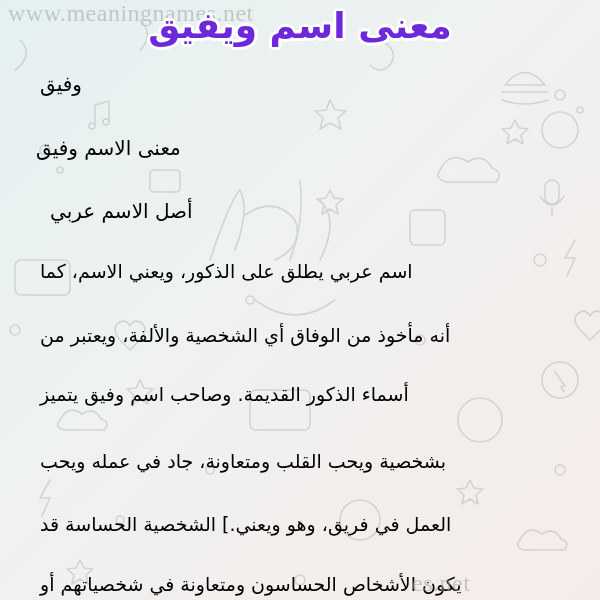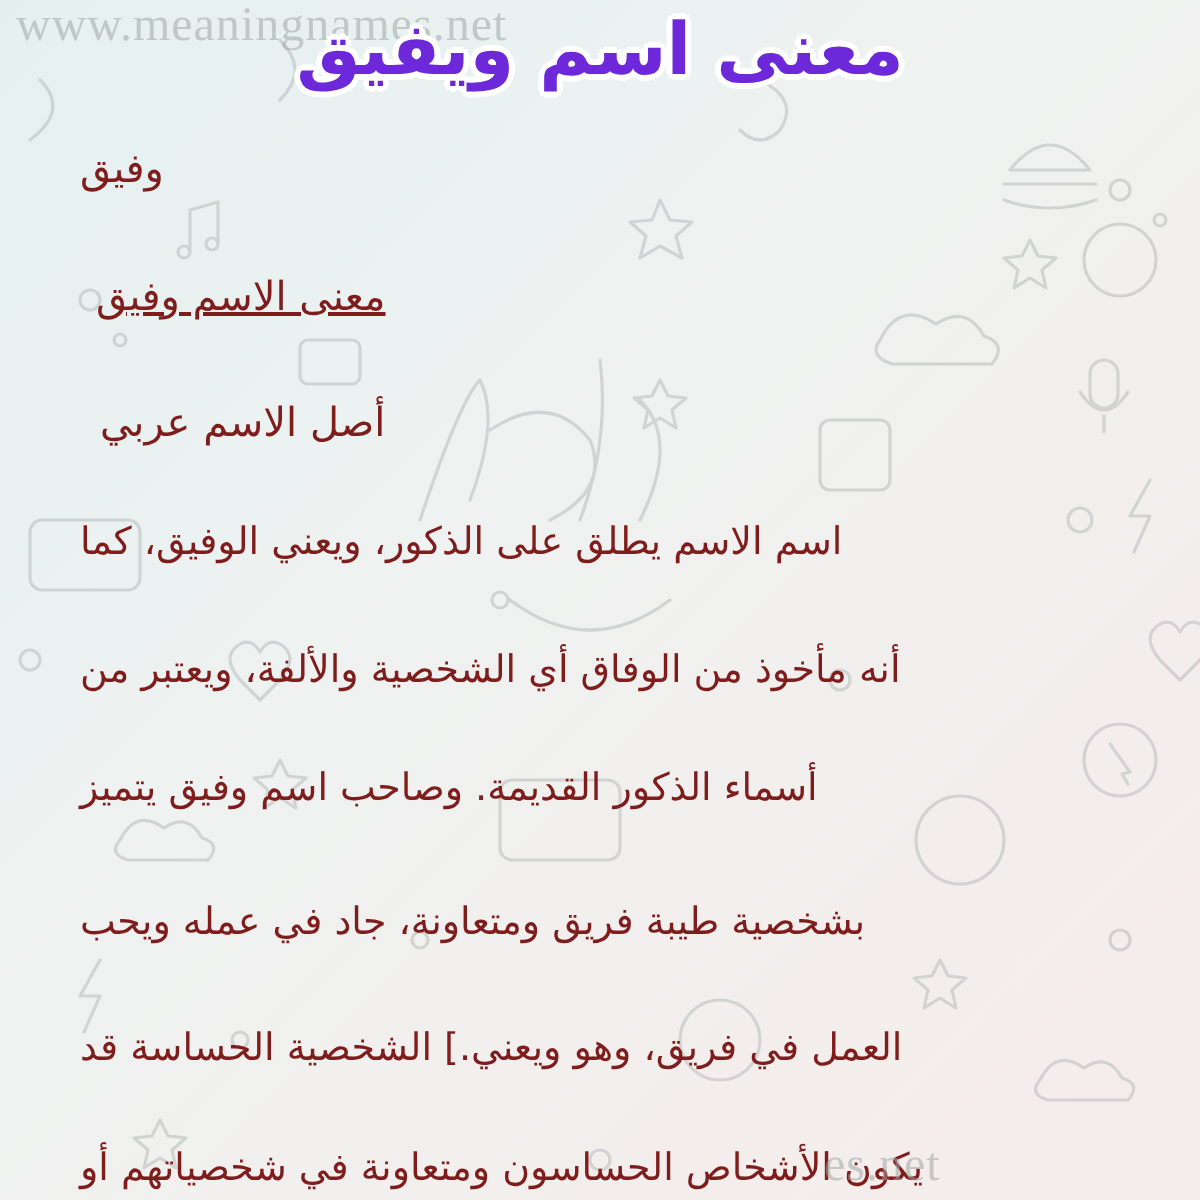--- a/index.html
+++ b/index.html
@@ -47,21 +47,21 @@
         -3px 0 0 #fff, 3px 0 0 #fff, 0 3px 0 #fff, 0 -3px 0 #fff;
       line-height: 48px;
     }
     .line {
       position: absolute;
       direction: rtl;
       text-align: left;
       unicode-bidi: plaintext;
       font-family: "DejaVu Sans", sans-serif;
       font-size: 19px;
-      color: #7f1d1d;
+      color: #000000;
       white-space: nowrap;
     }
     .big { font-size: 20px; }
   </style>
 </head>
 <body>
 
 <svg class="doodles" width="600" height="600" viewBox="0 0 600 600" xmlns="http://www.w3.org/2000/svg">
   <g fill="none" stroke="#b9bdbd" stroke-width="1.6" stroke-linecap="round" stroke-linejoin="round">
 
@@ -127,23 +127,23 @@
     <path d="M140 20 q15 15 0 30"></path>
     <path d="M20 40 q15 15 -5 30"></path>
   </g>
 </svg>
 
 <div class="watermark wm-top">www.meaningnames.net</div>
 
 <div class="title">معنى اسم ويفيق</div>
 
 <div class="line big" style="top:72px; left:40px;">وفيق</div>
-<div class="line big" style="top:136px; left:48px;text-decoration:underline;">معنى الاسم وفيق</div>
+<div class="line big" style="top:136px; left:36px;">معنى الاسم وفيق</div>
 <div class="line big" style="top:199px; left:50px;text-align:center;">أصل الاسم عربي</div>
 
-<div class="line" style="top:260px; left:40px;">اسم الاسم يطلق على الذكور، ويعني الوفيق، كما</div>
+<div class="line" style="top:260px; left:40px;">اسم عربي يطلق على الذكور، ويعني الاسم، كما</div>
 <div class="line" style="top:324px; left:40px;">أنه مأخوذ من الوفاق أي الشخصية والألفة، ويعتبر من</div>
 <div class="line" style="top:383px; left:40px;">أسماء الذكور القديمة. وصاحب اسم وفيق يتميز</div>
-<div class="line" style="top:450px; left:40px;">بشخصية طيبة فريق ومتعاونة، جاد في عمله ويحب</div>
+<div class="line" style="top:450px; left:40px;">بشخصية ويحب القلب ومتعاونة، جاد في عمله ويحب</div>
 <div class="line" style="top:513px; left:40px;">العمل في فريق، وهو ويعني.] الشخصية الحساسة قد</div>
 <div class="line" style="top:573px; left:40px;">يكون الأشخاص الحساسون ومتعاونة في شخصياتهم أو</div>
 
 <div class="watermark wm-bottom">es.net</div>
 
 </body></html>

